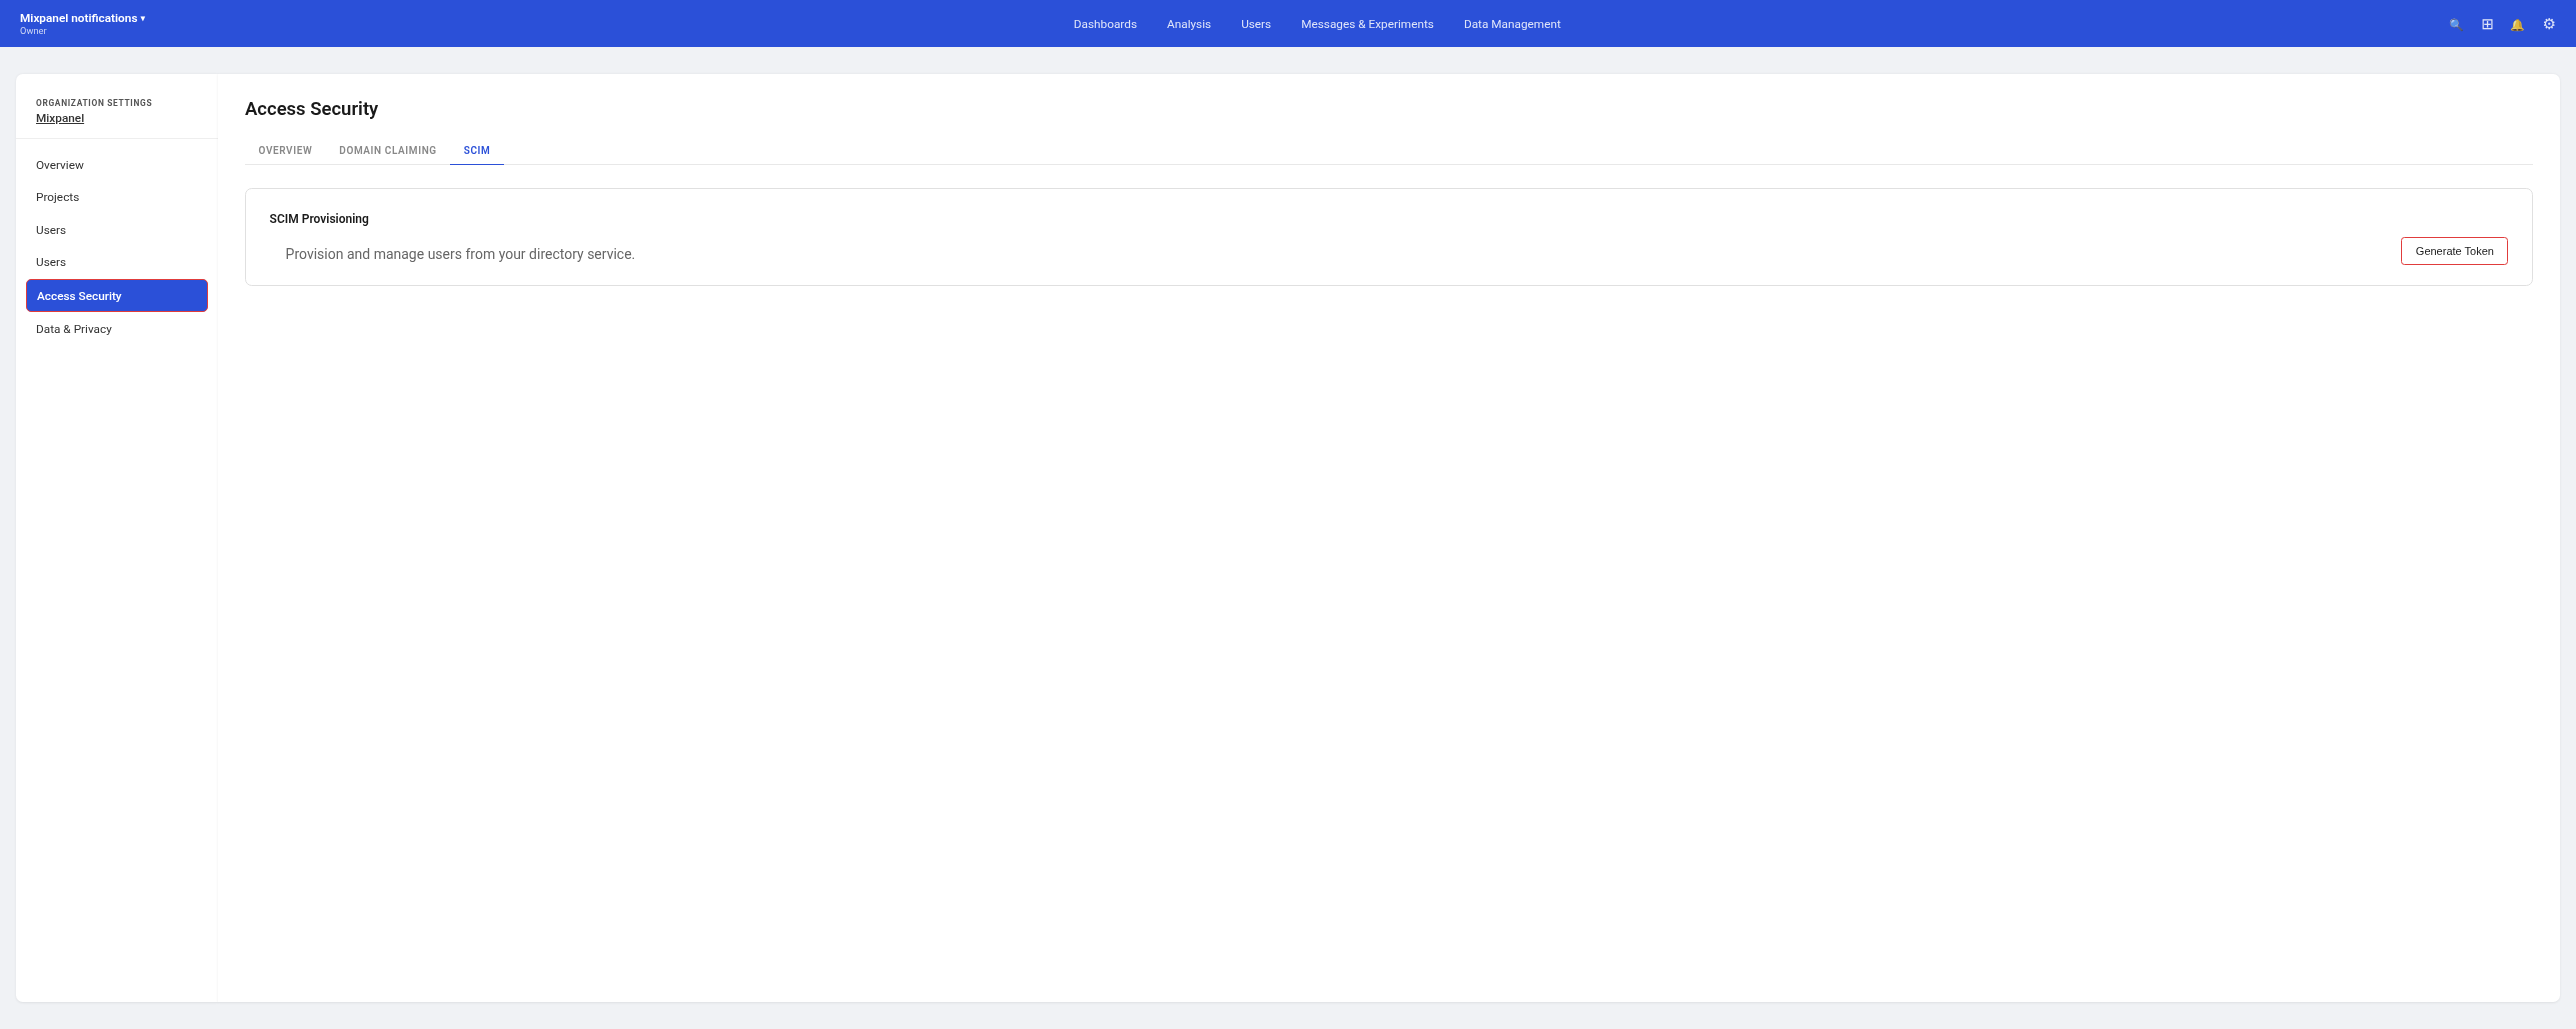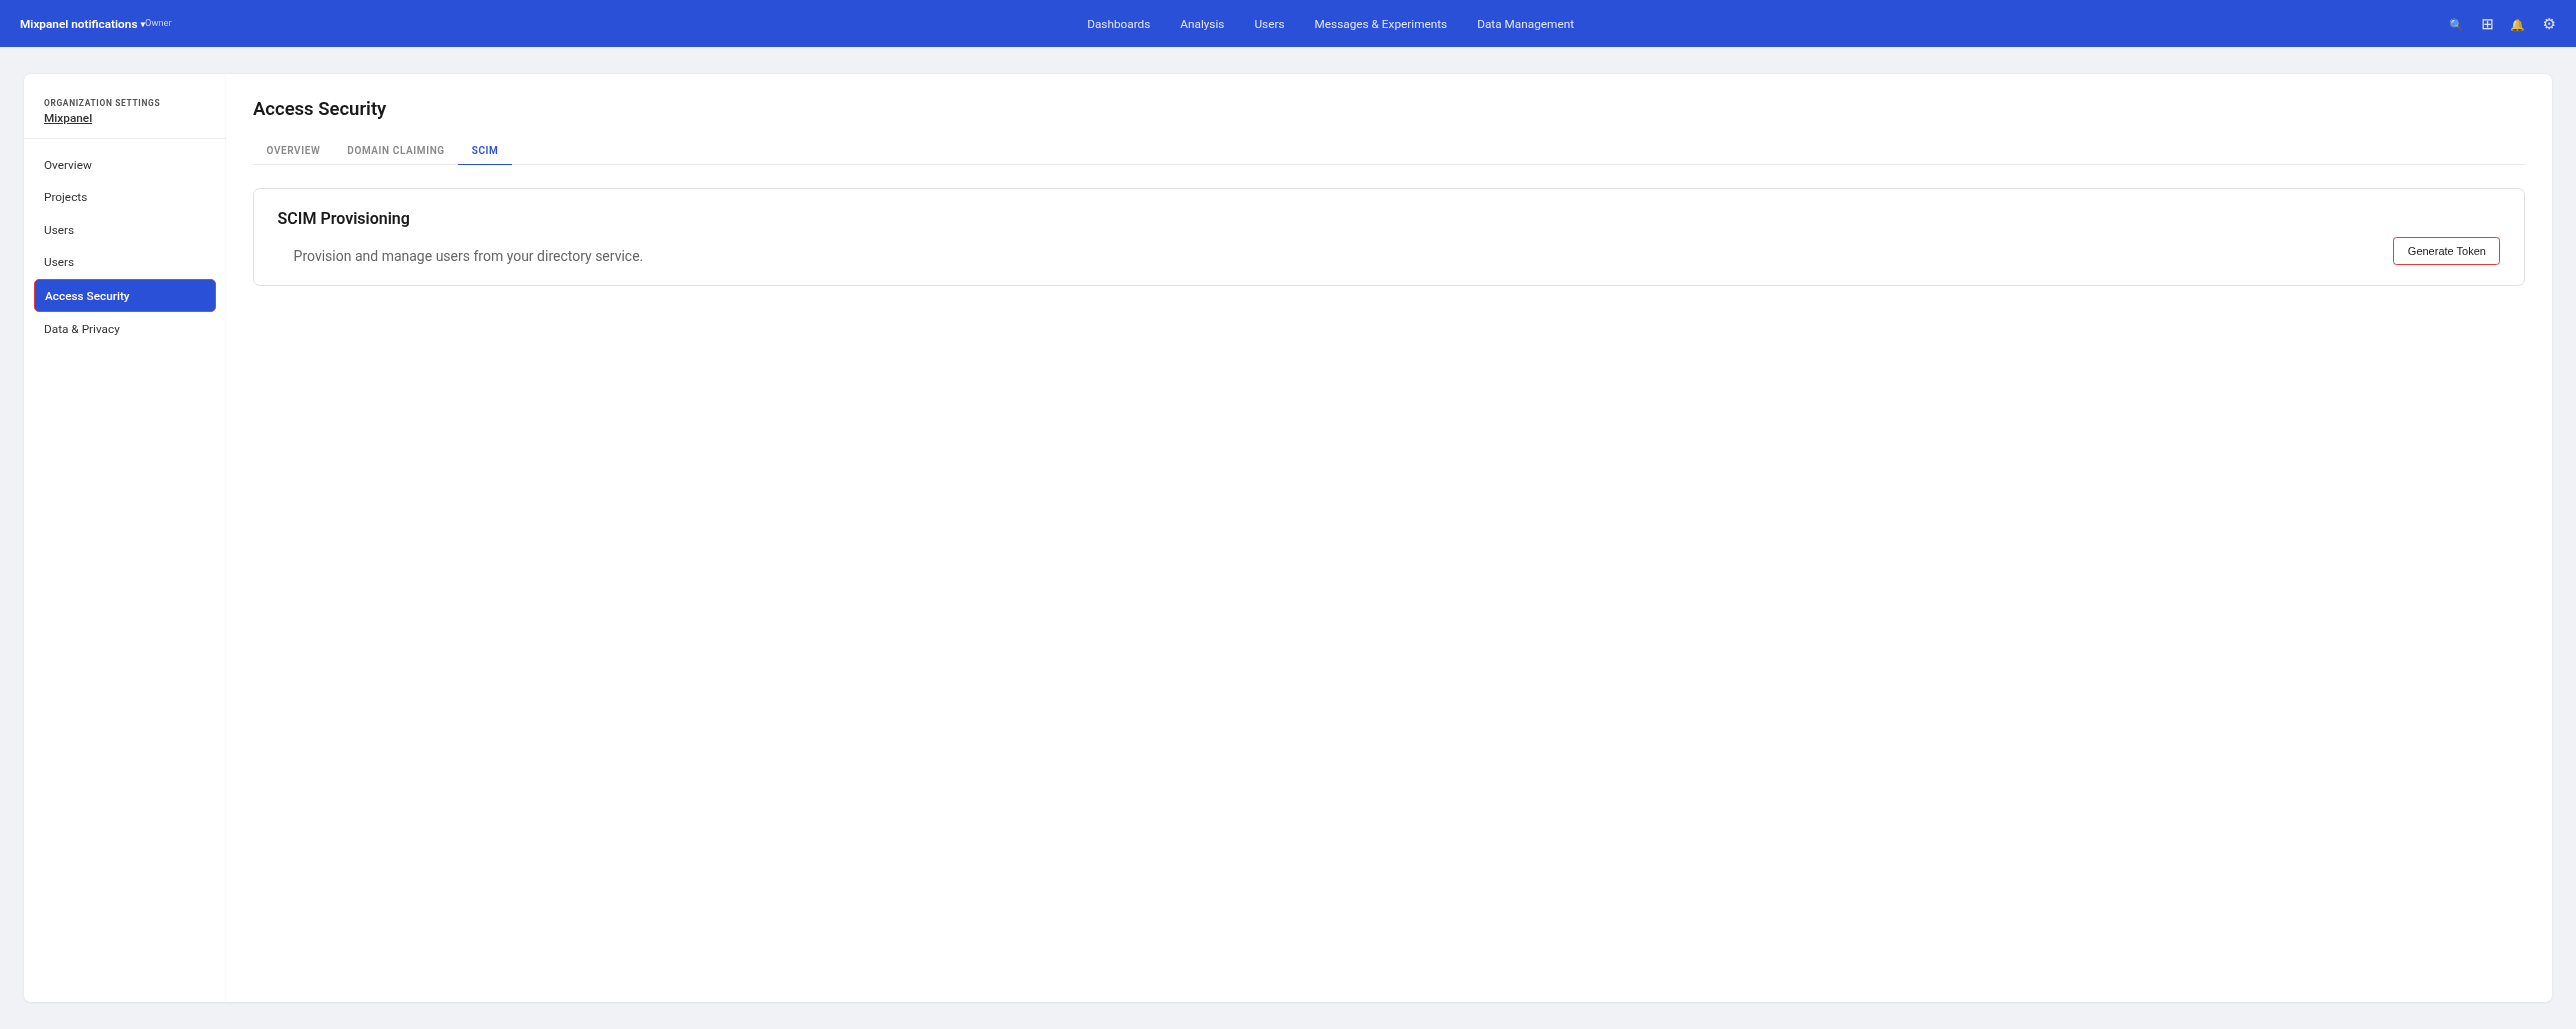--- a/index.html
+++ b/index.html
@@ -13,21 +13,21 @@
     .topnav {
       background: #2b50d8;
       display: flex;
       align-items: center;
       padding: 0 20px;
       height: 47px;
       gap: 0;
     }
     .topnav-brand {
       display: flex;
-      flex-direction: row;
+      flex-direction: column;
       margin-right: 40px;
       cursor: pointer;
     }
     .topnav-brand-name {
       color: #fff;
       font-size: 11.8px;
       font-weight: 600;
       display: flex;
       align-items: center;
       gap: 3.4px;
@@ -61,21 +61,21 @@
     }
     .topnav-icon {
       color: rgba(255,255,255,0.85);
       font-size: 15px;
       cursor: pointer;
     }
 
     
     .main-layout {
       display: flex;
-      padding: 27px 24px;
+      padding: 27px 16px;
       gap: 0;
       min-height: calc(100vh - 47px);
     }
 
     
     .sidebar {
       background: #fff;
       border-radius: 6.7px 0 0 6.7px;
       width: 202px;
       min-width: 202px;
@@ -166,21 +166,21 @@
     .scim-card {
       border: 0.8px solid #e0e0e0;
       border-radius: 6.7px;
       padding: 20px 23.6px;
       display: flex;
       align-items: center;
       justify-content: space-between;
     }
     .scim-info {}
     .scim-title {
-      font-size: 16px;
+      font-size: 12px;
       font-weight: 600;
       color: #1a1a1a;
       margin-bottom: 20px;
     }
     .scim-desc {
       font-size: 14px;
       color: #666;
       margin-left: 16px;
     }
     .generate-token-btn {

